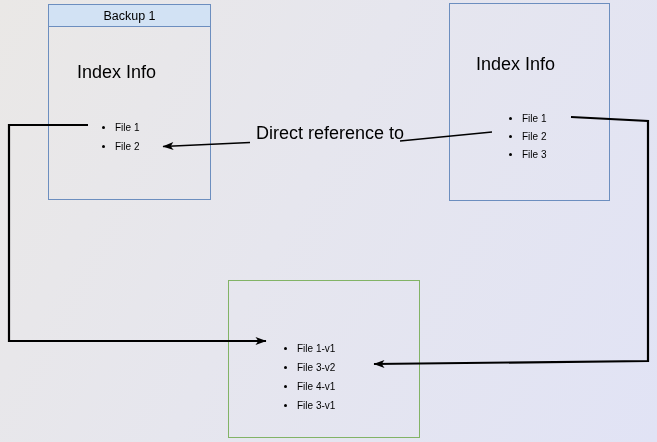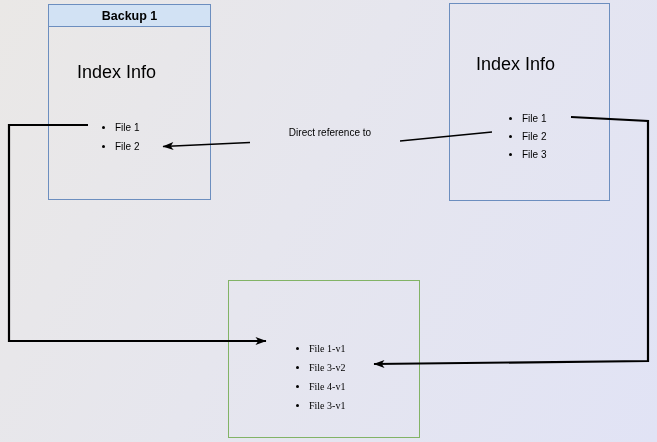--- a/index.html
+++ b/index.html
@@ -16,21 +16,21 @@
     position: absolute;
     border: 1px solid;
     box-sizing: border-box;
     background: transparent;
   }
   .box-header {
     height: 22px;
     display: flex;
     align-items: center;
     justify-content: center;
-    font-weight: bold;
+    font-weight: normal;
     font-size: 12.5px;
     border-bottom: 1px solid;
     box-sizing: border-box;
   }
   .blue { border-color: var(--blue-stroke); }
   .blue .box-header { background: var(--blue-fill); border-color: var(--blue-stroke); }
   .green { border-color: var(--green-stroke); }
   .green .box-header { background: var(--green-fill); border-color: var(--green-stroke); }
 
   .subtitle { position: absolute; font-size: 18px; white-space: nowrap; }
@@ -44,29 +44,29 @@
 
   #backup1 { left: 48px; top: 4px; width: 163px; height: 196px; }
   #backup1 .subtitle { left: 28px; top: 57px; }
   #backup1 ul.file-list { left: 0; top: 112px; padding-left: 65px; line-height: 19px; }
 
   #backup2 { left: 449px; top: 3px; width: 161px; height: 198px; }
   #backup2 .subtitle { left: 26px; top: 50px; }
   #backup2 ul.file-list { left: 0; top: 105px; padding-left: 71px; line-height: 18px; }
 
   #dedup { left: 228px; top: 280px; width: 192px; height: 158px; }
-  #dedup ul.file-list { left: 12px; top: 57px; padding-left: 67px; line-height: 19px; font-family: Liberation Serif, serif; }
+  #dedup ul.file-list { left: 0; top: 57px; padding-left: 67px; line-height: 19px; }
 
   .annotation {
     position: absolute;
     left: 235px;
     top: 124px;
     width: 190px;
     text-align: center;
-    font-size: 10px;
+    font-size: 18px;
     line-height: 18.5px;
   }
   .annotation span { display: block; }
 
   svg.arrows {
     position: absolute;
     left: 0; top: 0;
     width: 657px; height: 442px;
     pointer-events: none;
     z-index: 5;

